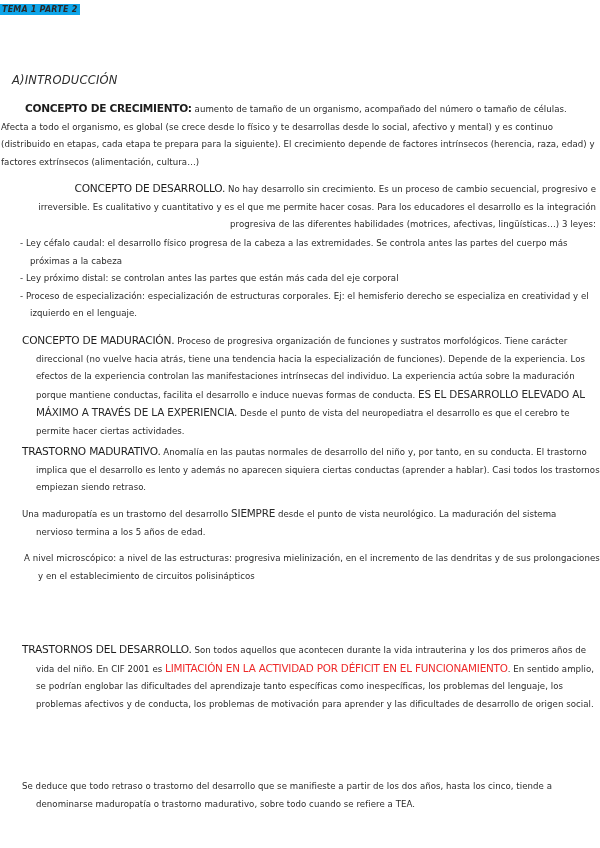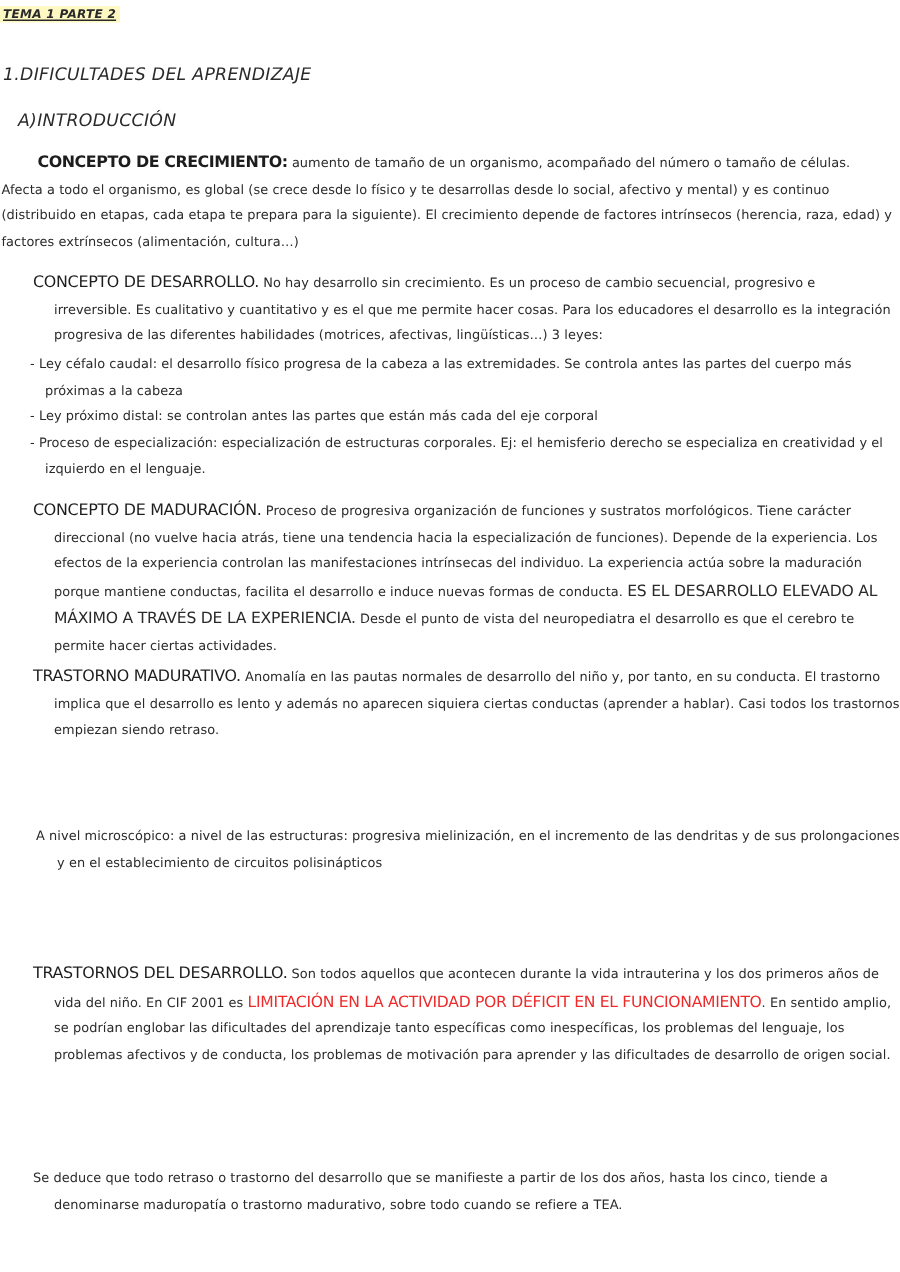--- a/index.html
+++ b/index.html
@@ -3,24 +3,23 @@
   <meta charset="utf-8">
   <style>
     html, body { margin: 0; padding: 0; background: #ffffff; }
     body {
       width: 600px; height: 848px; overflow: hidden; position: relative;
       font-family: "DejaVu Sans", sans-serif; color: #222;
     }
     .page { position: absolute; inset: 0; }
     .tag {
       position: absolute; left: 0; top: 4px;
-      background: #fef9c3; padding: 1px 3px 1px 2px;
+      background: #0ea5e9; padding: 1px 3px 1px 2px;
       font-size: 8px; font-style: italic; font-weight: bold; color: #2a2a2a;
       letter-spacing: 0.2px;
-      text-decoration: underline;
     }
     .h1 {
       position: absolute; left: 2px; top: 42px;
       font-size: 11.5px; font-style: italic; letter-spacing: 0.2px; color: #2a2a2a;
     }
     .h2 {
       position: absolute; left: 0px; top: 73px;
       font-size: 11.5px; font-style: italic; letter-spacing: 0.2px; color: #2a2a2a; margin-left: 12px;
     }
     .para {
@@ -35,45 +34,47 @@
     .red { color: #ee2a2a; font-size: 10.4px; letter-spacing: -0.2px; }
     .ul { text-decoration: underline; text-underline-offset: 2px; }
     .li { display: block; }
   </style>
 </head>
 <body>
 
 <div class="page">
 
   <div class="tag">TEMA 1 PARTE 2</div>
-  <div class="h1">1.DIFICULTADES DEL APRENDIZAJE</div>
   <div class="h2">A)INTRODUCCIÓN</div>
 
   <div class="para" style="left:1px; top:100px; width:596px; text-indent:24px;">
     <span class="lead-b">CONCEPTO DE CRECIMIENTO:</span><span> aumento de tamaño de un organismo, acompañado del número o tamaño de células. Afecta a todo el organismo, es global (se crece desde lo físico y te desarrollas desde lo social, afectivo y mental) y es continuo (distribuido en etapas, cada etapa te prepara para la siguiente). El crecimiento depende de factores intrínsecos (herencia, raza, edad) y factores extrínsecos (alimentación, cultura…)</span>
   </div>
 
-  <div class="para hang" style="left:22px; top:180px; width:560px;">
+  <div class="para hang" style="left:22px; top:180px; width:560px;text-align:right;">
     <span class="lead">CONCEPTO DE DESARROLLO.</span><span> No hay desarrollo sin crecimiento. Es un proceso de cambio secuencial, progresivo e irreversible. Es cualitativo y cuantitativo y es el que me permite hacer cosas. Para los educadores el desarrollo es la integración progresiva de las diferentes habilidades  (motrices, afectivas, lingüísticas…) 3 leyes:</span>
   </div>
 
   <div class="para hang-sm" style="left:20px; top:235px; width:560px;">
     <span class="li">- Ley céfalo caudal: el desarrollo físico progresa de la cabeza a las extremidades. Se controla antes las partes del cuerpo más próximas a la cabeza</span>
     <span class="li">- Ley próximo distal: se controlan antes las partes que están más cada del eje corporal</span>
     <span class="li">- Proceso de especialización: especialización de estructuras corporales. Ej: el hemisferio derecho se especializa en creatividad y el izquierdo en el lenguaje.</span>
   </div>
 
   <div class="para hang" style="left:22px; top:332px; width:565px;">
     <span class="lead">CONCEPTO DE MADURACIÓN.</span><span> Proceso de progresiva organización de funciones y sustratos morfológicos. Tiene carácter direccional (no vuelve hacia atrás, tiene una tendencia hacia la especialización de funciones). Depende de la experiencia. Los efectos de la experiencia controlan las manifestaciones intrínsecas del individuo. La experiencia actúa sobre la maduración porque mantiene conductas, facilita el desarrollo e induce nuevas formas de conducta. </span><span class="caps">ES EL DESARROLLO ELEVADO AL MÁXIMO A TRAVÉS DE LA EXPERIENCIA.</span><span> Desde el punto de vista del neuropediatra el desarrollo es que el cerebro te permite hacer ciertas actividades.</span>
   </div>
 
   <div class="para hang" style="left:22px; top:443px; width:565px;">
     <span class="lead">TRASTORNO MADURATIVO.</span><span> Anomalía en las pautas normales de desarrollo del niño y, por tanto, en su conducta. El trastorno implica que el desarrollo es lento y además no aparecen siquiera ciertas conductas (aprender a hablar). Casi todos los trastornos empiezan siendo  retraso.</span>
   </div>
 
+  <div class="para hang" style="left:22px; top:505px; width:560px;">
+    <span>Una maduropatía es un trastorno del desarrollo </span><span class="caps">SIEMPRE</span><span> desde el punto de vista neurológico. La maduración del sistema nervioso termina a los 5 años de edad.</span>
+  </div>
 
   <div class="para hang" style="left:24px; top:550px; width:565px;">
     <span>A nivel microscópico: a nivel de las estructuras: progresiva mielinización, en el incremento de las dendritas y de sus prolongaciones y en el establecimiento de circuitos polisinápticos</span>
   </div>
 
 
   <div class="para hang" style="left:22px; top:641px; width:565px;">
     <span class="lead">TRASTORNOS DEL DESARROLLO.</span><span> Son todos aquellos que acontecen durante la vida  intrauterina y los dos primeros años de vida del niño. En CIF 2001 es </span><span class="red">LIMITACIÓN EN LA  ACTIVIDAD POR DÉFICIT EN EL FUNCIONAMIENTO</span><span>. En sentido amplio, se podrían englobar las  dificultades del aprendizaje tanto específicas como inespecíficas, los problemas del lenguaje, los   problemas afectivos y de conducta, los problemas de motivación para aprender y las dificultades de desarrollo de origen social.</span>
   </div>
 

